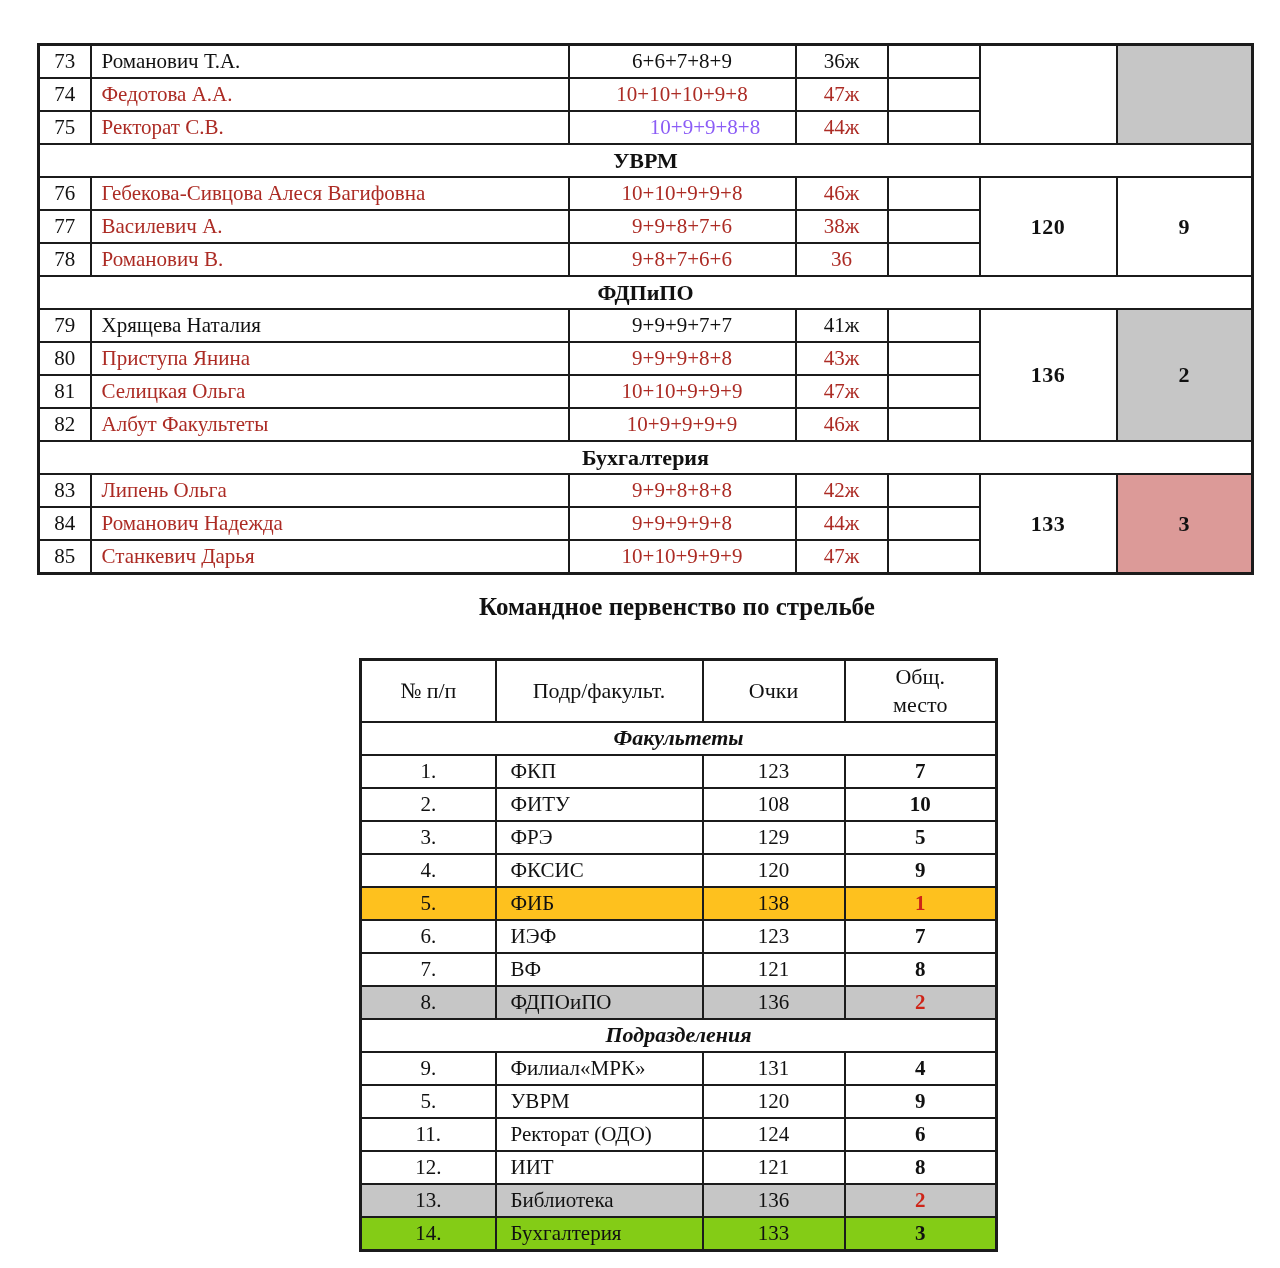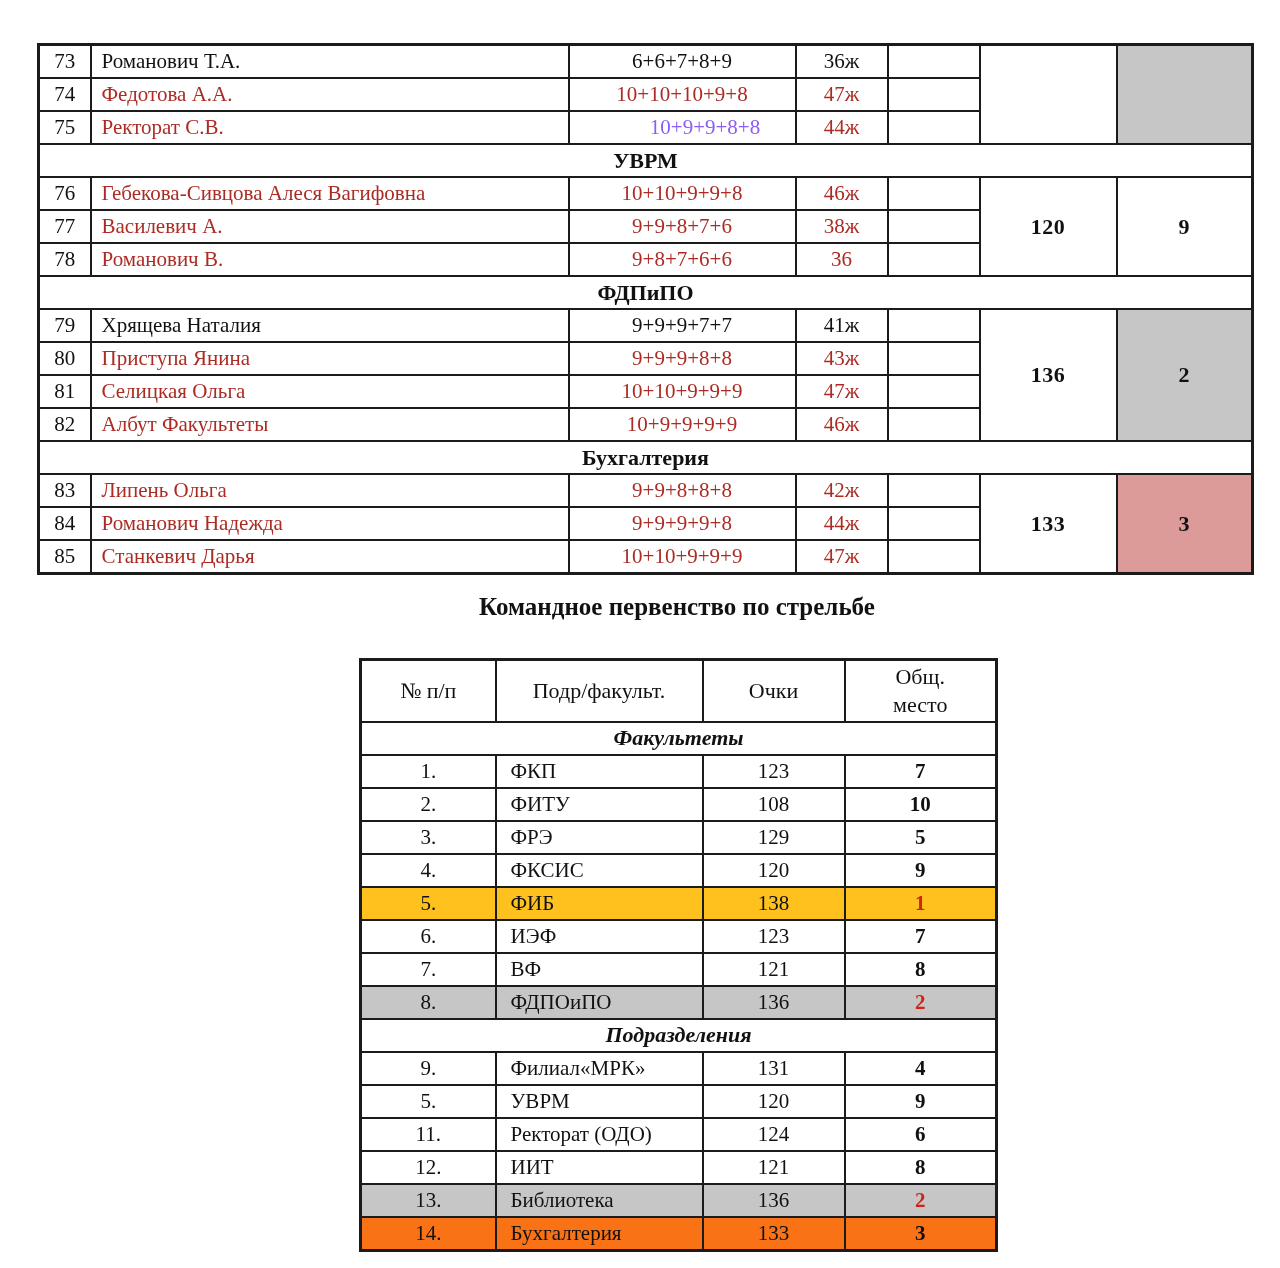--- a/index.html
+++ b/index.html
@@ -255,20 +255,20 @@
         <td class="unit">ИИТ</td>
         <td>121</td>
         <td class="place">8</td>
       </tr>
       <tr style="background: rgb(198, 198, 198);">
         <td>13.</td>
         <td class="unit">Библиотека</td>
         <td>136</td>
         <td class="place" style="color: rgb(206, 36, 24);">2</td>
       </tr>
-      <tr style="background: #f97316; margin-left: 10px;">
+      <tr style="background: #84cc16; margin-left: 10px;">
         <td>14.</td>
         <td class="unit">Бухгалтерия</td>
         <td>133</td>
         <td class="place">3</td>
       </tr>
     </tbody>
 </table>
 
 </body></html>

